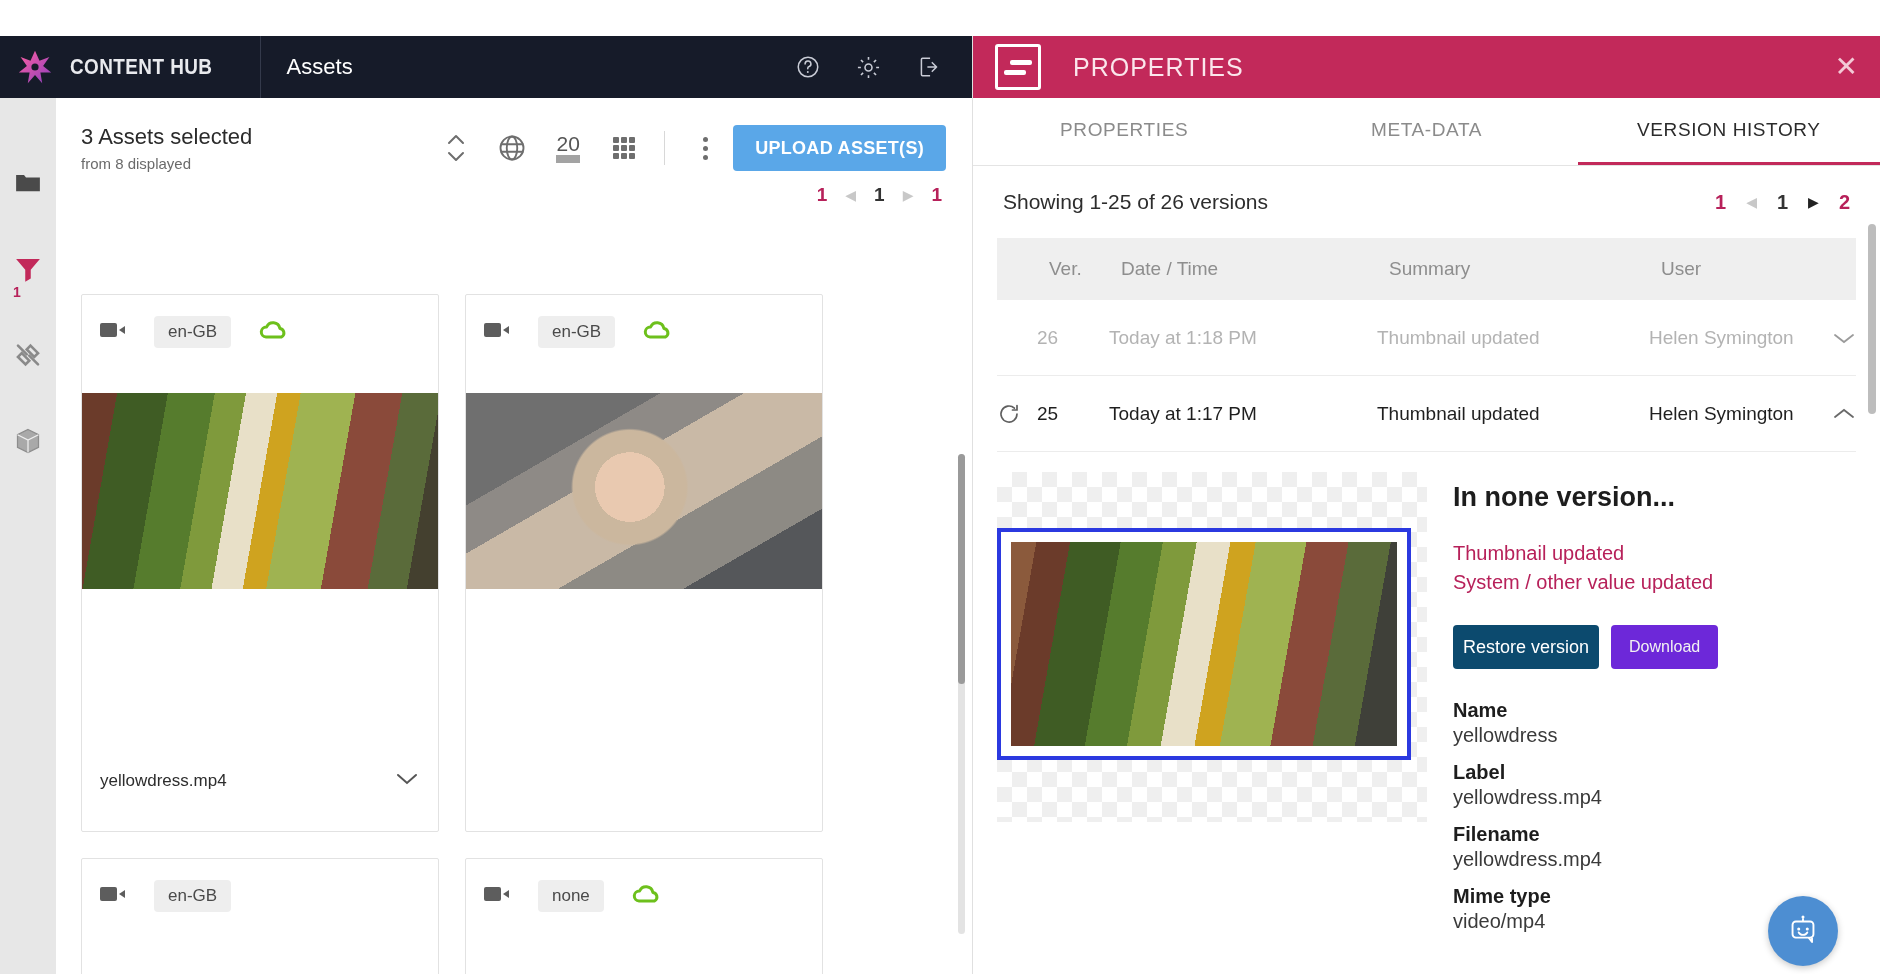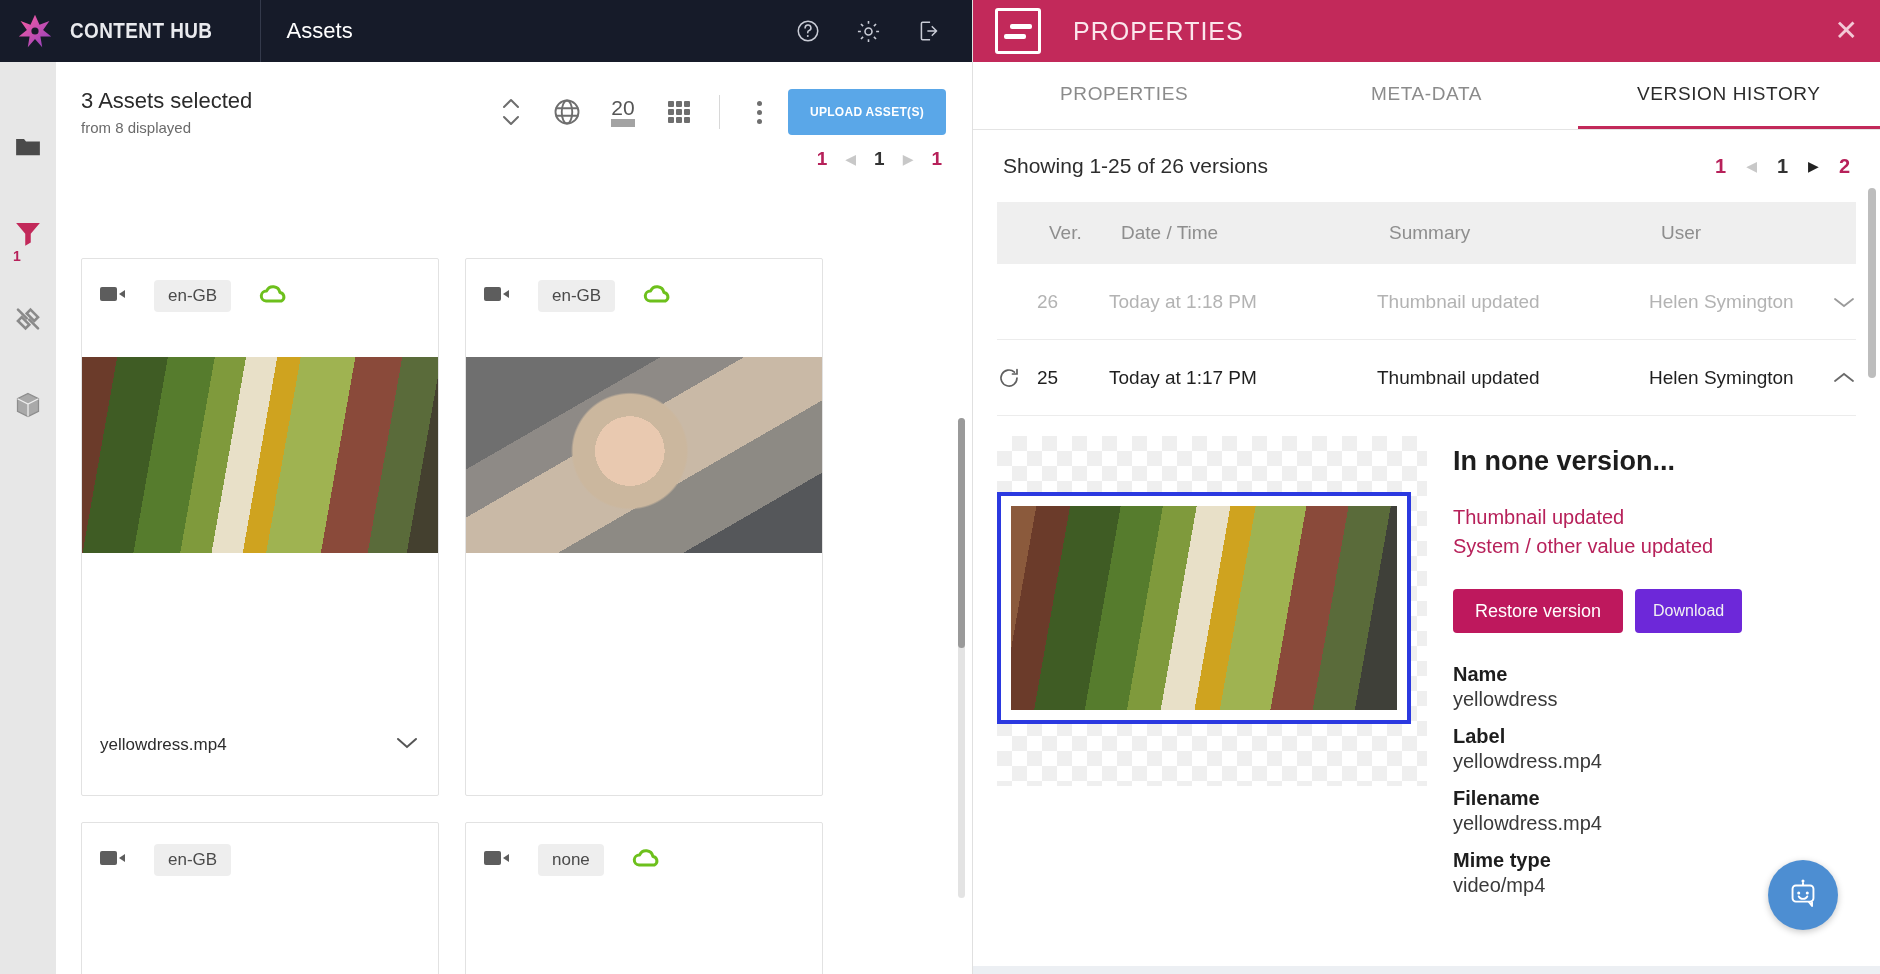--- a/index.html
+++ b/index.html
@@ -1,21 +1,21 @@
 <!DOCTYPE html>
 <html><head>
 <meta charset="utf-8">
 <style>
   * { box-sizing: border-box; margin: 0; padding: 0; }
   html, body {
     width: 1880px; height: 974px; overflow: hidden;
     font-family: "Liberation Sans", sans-serif;
     background: #ffffff;
   }
-  .app { position: relative; width: 1880px; height: 822px; display: flex; }
+  .app { position: relative; width: 1880px; height: 822px; display: flex; margin-top: 36px; }
 
   
   .left-pane { width: 972px; height: 974px; position: relative; background: #fff; }
 
   .topbar { height: 62px; background: #161b29; display: flex; align-items: center; }
   .logo-cell { width: 70px; height: 62px; display: flex; align-items: center; justify-content: center; }
   .logo { width: 36px; height: 36px; position: relative; }
   .brand { color: #e9eaee; font-size: 22px; font-weight: 700; letter-spacing: .5px;
            font-family: "Liberation Sans Narrow","Liberation Sans", sans-serif;
            transform: scaleX(.86); transform-origin: left center; white-space: nowrap; }
@@ -32,21 +32,21 @@
   .sel-sub { font-size: 15px; color: #6b6b6b; }
   .toolbar-right { position: absolute; right: 0; top: 0; height: 100px;
                    display: flex; align-items: center; gap: 0; padding-right: 26px; }
   .tb-icon { width: 56px; height: 56px; display: flex; align-items: center; justify-content: center;
              color: #6e6e6e; }
   .count-badge { font-size: 21px; color: #555; border-bottom: 8px solid #a3a3a3; line-height: 1.05; padding-bottom: 0; }
   .vdiv { width: 1px; height: 34px; background: #d8d8d8; margin: 0 12px; }
   .kebab { display: flex; flex-direction: column; gap: 4px; align-items: center; }
   .kebab i { width: 5px; height: 5px; border-radius: 50%; background: #6e6e6e; display: block; }
   .upload-btn { background: #5aa7e8; color: #fff; border: none; border-radius: 4px;
-                height: 46px; padding: 0 22px; font-size: 12px; font-weight: 600; letter-spacing: .3px;
+                height: 46px; padding: 0 22px; font-size: 18px; font-weight: 600; letter-spacing: .3px;
                 cursor: pointer; font-family: "Liberation Sans Narrow","Liberation Sans", sans-serif; }
 
   .pager { position: absolute; right: 30px; top: 148px; display: flex; align-items: center; gap: 18px;
            font-size: 19px; }
   .pg-accent { color: #b7215a; font-weight: 700; }
   .pg-cur { color: #333; font-weight: 700; }
   .pg-arrow { color: #c8c8c8; font-size: 14px; }
   .pg-arrow.on { color: #222; }
 
   .railbar { position: absolute; left: 0; top: 62px; width: 56px; bottom: 0; background: #e7e7e7;
@@ -120,22 +120,22 @@
           linear-gradient(45deg, #efefef 25%, #fff 25%, #fff 75%, #efefef 75%);
         background-size: 30px 30px; background-position: 0 0, 15px 15px; }
   .preview-img { position: absolute; left: 0; top: 56px; width: 414px; height: 232px;
                  border: 4px solid #2b39e0; background: #fff; padding: 10px; }
   .preview-img .ph { width: 100%; height: 100%; background-size: cover; background-position: center; }
 
   .detail-col { flex: 1; padding-top: 10px; }
   .dc-title { font-size: 27px; color: #1d1d1d; font-weight: 700; margin-bottom: 26px; }
   .dc-change { font-size: 20px; color: #b7215a; line-height: 1.45; }
   .dc-btns { display: flex; gap: 12px; margin: 28px 0 30px 0; }
-  .btn-restore { background: #be185d; color: #fff; border: none; border-radius: 4px; height: 44px;
-                 padding: 0 22px; font-size: 18px; cursor: pointer; }
+  .btn-restore { background: #0c4a6e; color: #fff; border: none; border-radius: 4px; height: 44px;
+                 padding: 0 10px; font-size: 18px; cursor: pointer; }
   .btn-download { background: #6d28d9; color: #f2f2f2; border: none; border-radius: 4px; height: 44px;
                   padding: 0 18px; font-size: 16px; cursor: pointer; }
   .meta-row { margin-bottom: 14px; }
   .meta-k { font-size: 20px; color: #1d1d1d; font-weight: 700; }
   .meta-v { font-size: 20px; color: #3a3a3a; margin-top: 2px; }
 
   .pp-scroll-track { position: absolute; right: 4px; top: 188px; width: 8px; height: 190px;
                      background: transparent; }
   .pp-scroll-thumb { width: 8px; height: 190px; background: #bdbdbd; border-radius: 4px; }
 

